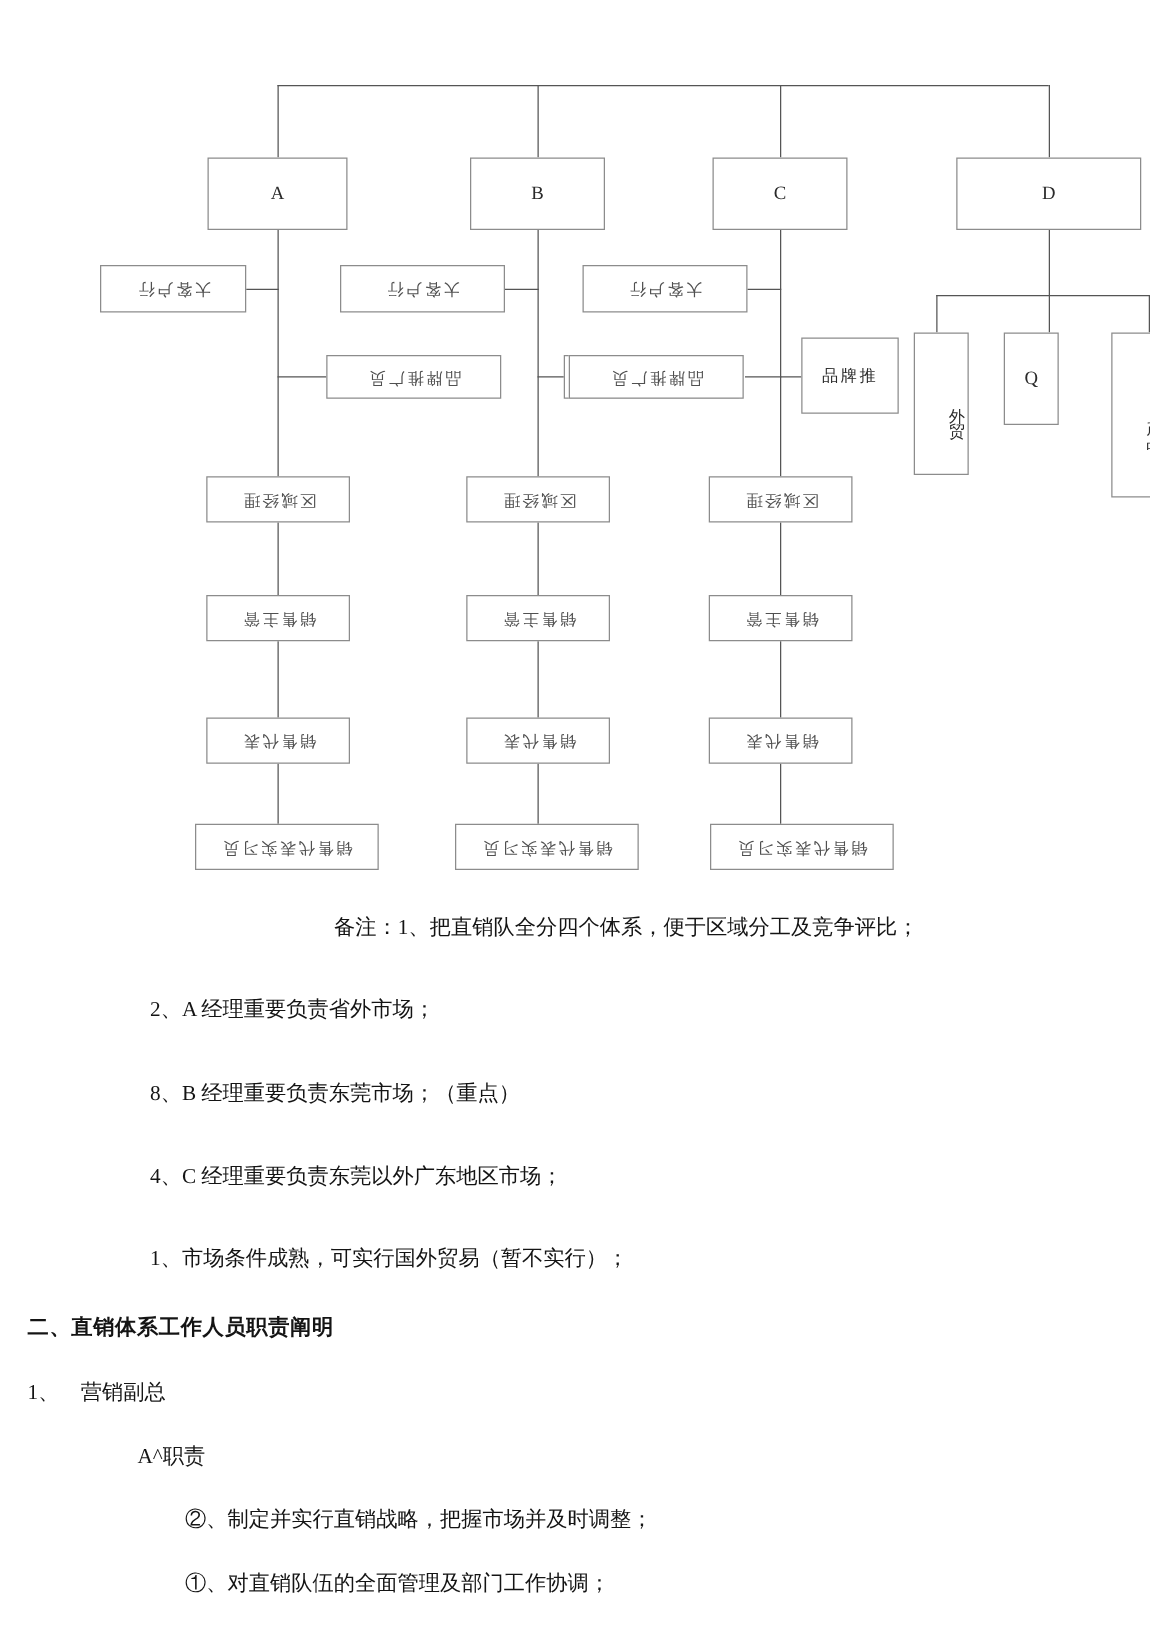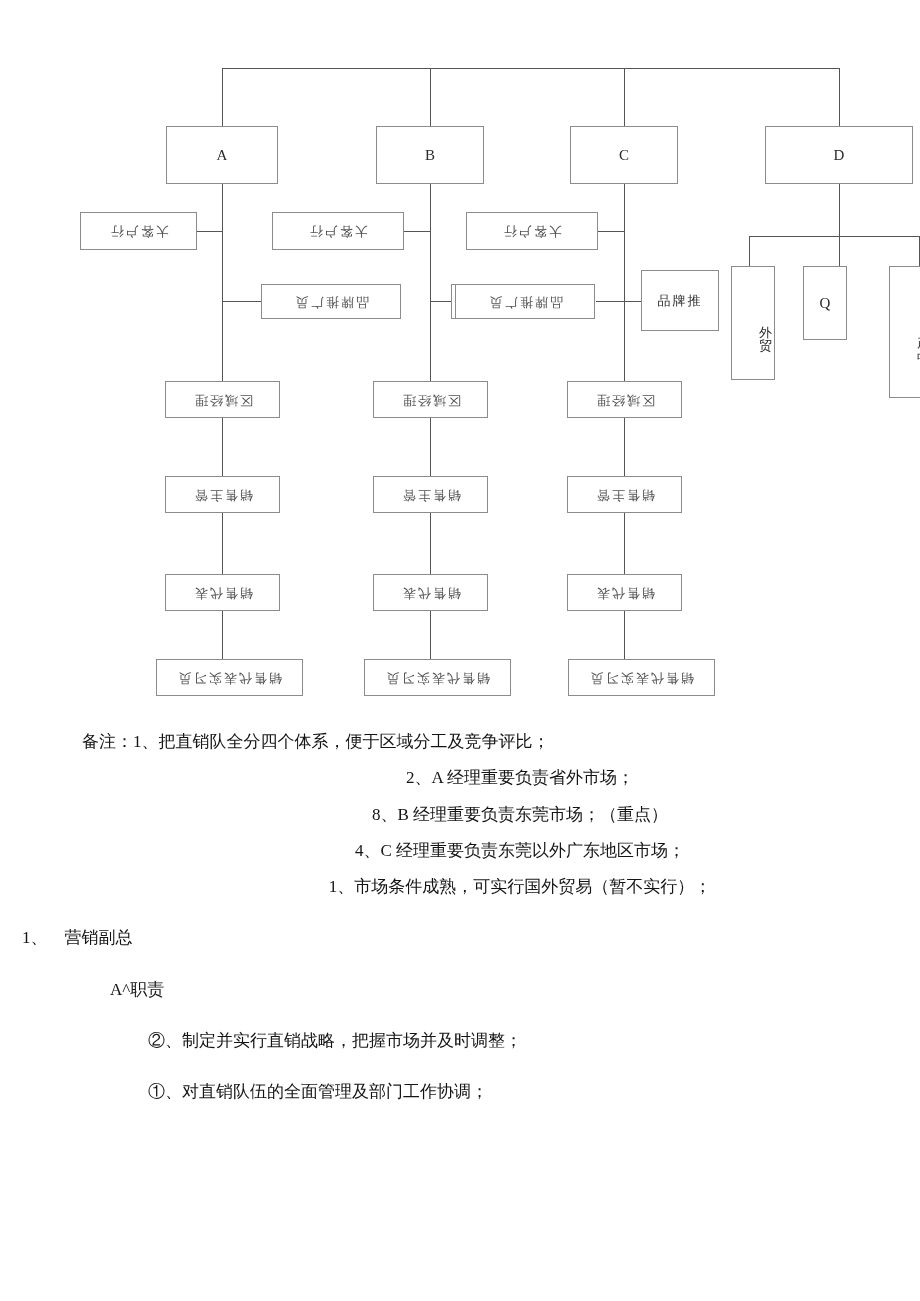--- a/index.html
+++ b/index.html
@@ -70,22 +70,22 @@
     left: 0;
     top: 715px;
     width: 920px;
   }
   .line {
     font-size: 17px;
     line-height: 1.25;
     color: #141414;
     white-space: pre;
   }
-  .note-first  { margin: 0 0 0 82px; padding-top: 16px; }
-  .note-item   { margin: 15px 0 0 120px; text-align: center; }
+  .note-first  { margin: 0 0 0 82px; padding-top: 16px; text-align: center; }
+  .note-item   { margin: 45px 0 0 120px; }
   .sec-head    { margin: 34px 0 0 22px; font-weight: bold; letter-spacing: .5px; }
   .item-1      { margin: 30px 0 4px 22px; }
   .sub-a       { margin: 30px 0 0 110px; }
   .circ-item   { margin: 30px 0 0 148px; }
 </style>
 </head>
 <body>
 
 <div id="org-chart">
 
@@ -195,17 +195,18 @@
   </div>
 </div>
 
 <div id="doc-body">
   <div class="line note-first">备注：1、把直销队全分四个体系，便于区域分工及竞争评比；</div>
   <div class="line note-item">2、A 经理重要负责省外市场；</div>
   <div class="line note-item">8、B 经理重要负责东莞市场；（重点）</div>
   <div class="line note-item">4、C 经理重要负责东莞以外广东地区市场；</div>
   <div class="line note-item">1、市场条件成熟，可实行国外贸易（暂不实行）；</div>
 
+  <div class="line sec-head">二、直销体系工作人员职责阐明</div>
   <div class="line item-1">1、    营销副总</div>
   <div class="line sub-a">A^职责</div>
   <div class="line circ-item">②、制定并实行直销战略，把握市场并及时调整；</div>
   <div class="line circ-item">①、对直销队伍的全面管理及部门工作协调；</div>
 </div>
 
 </body></html>

